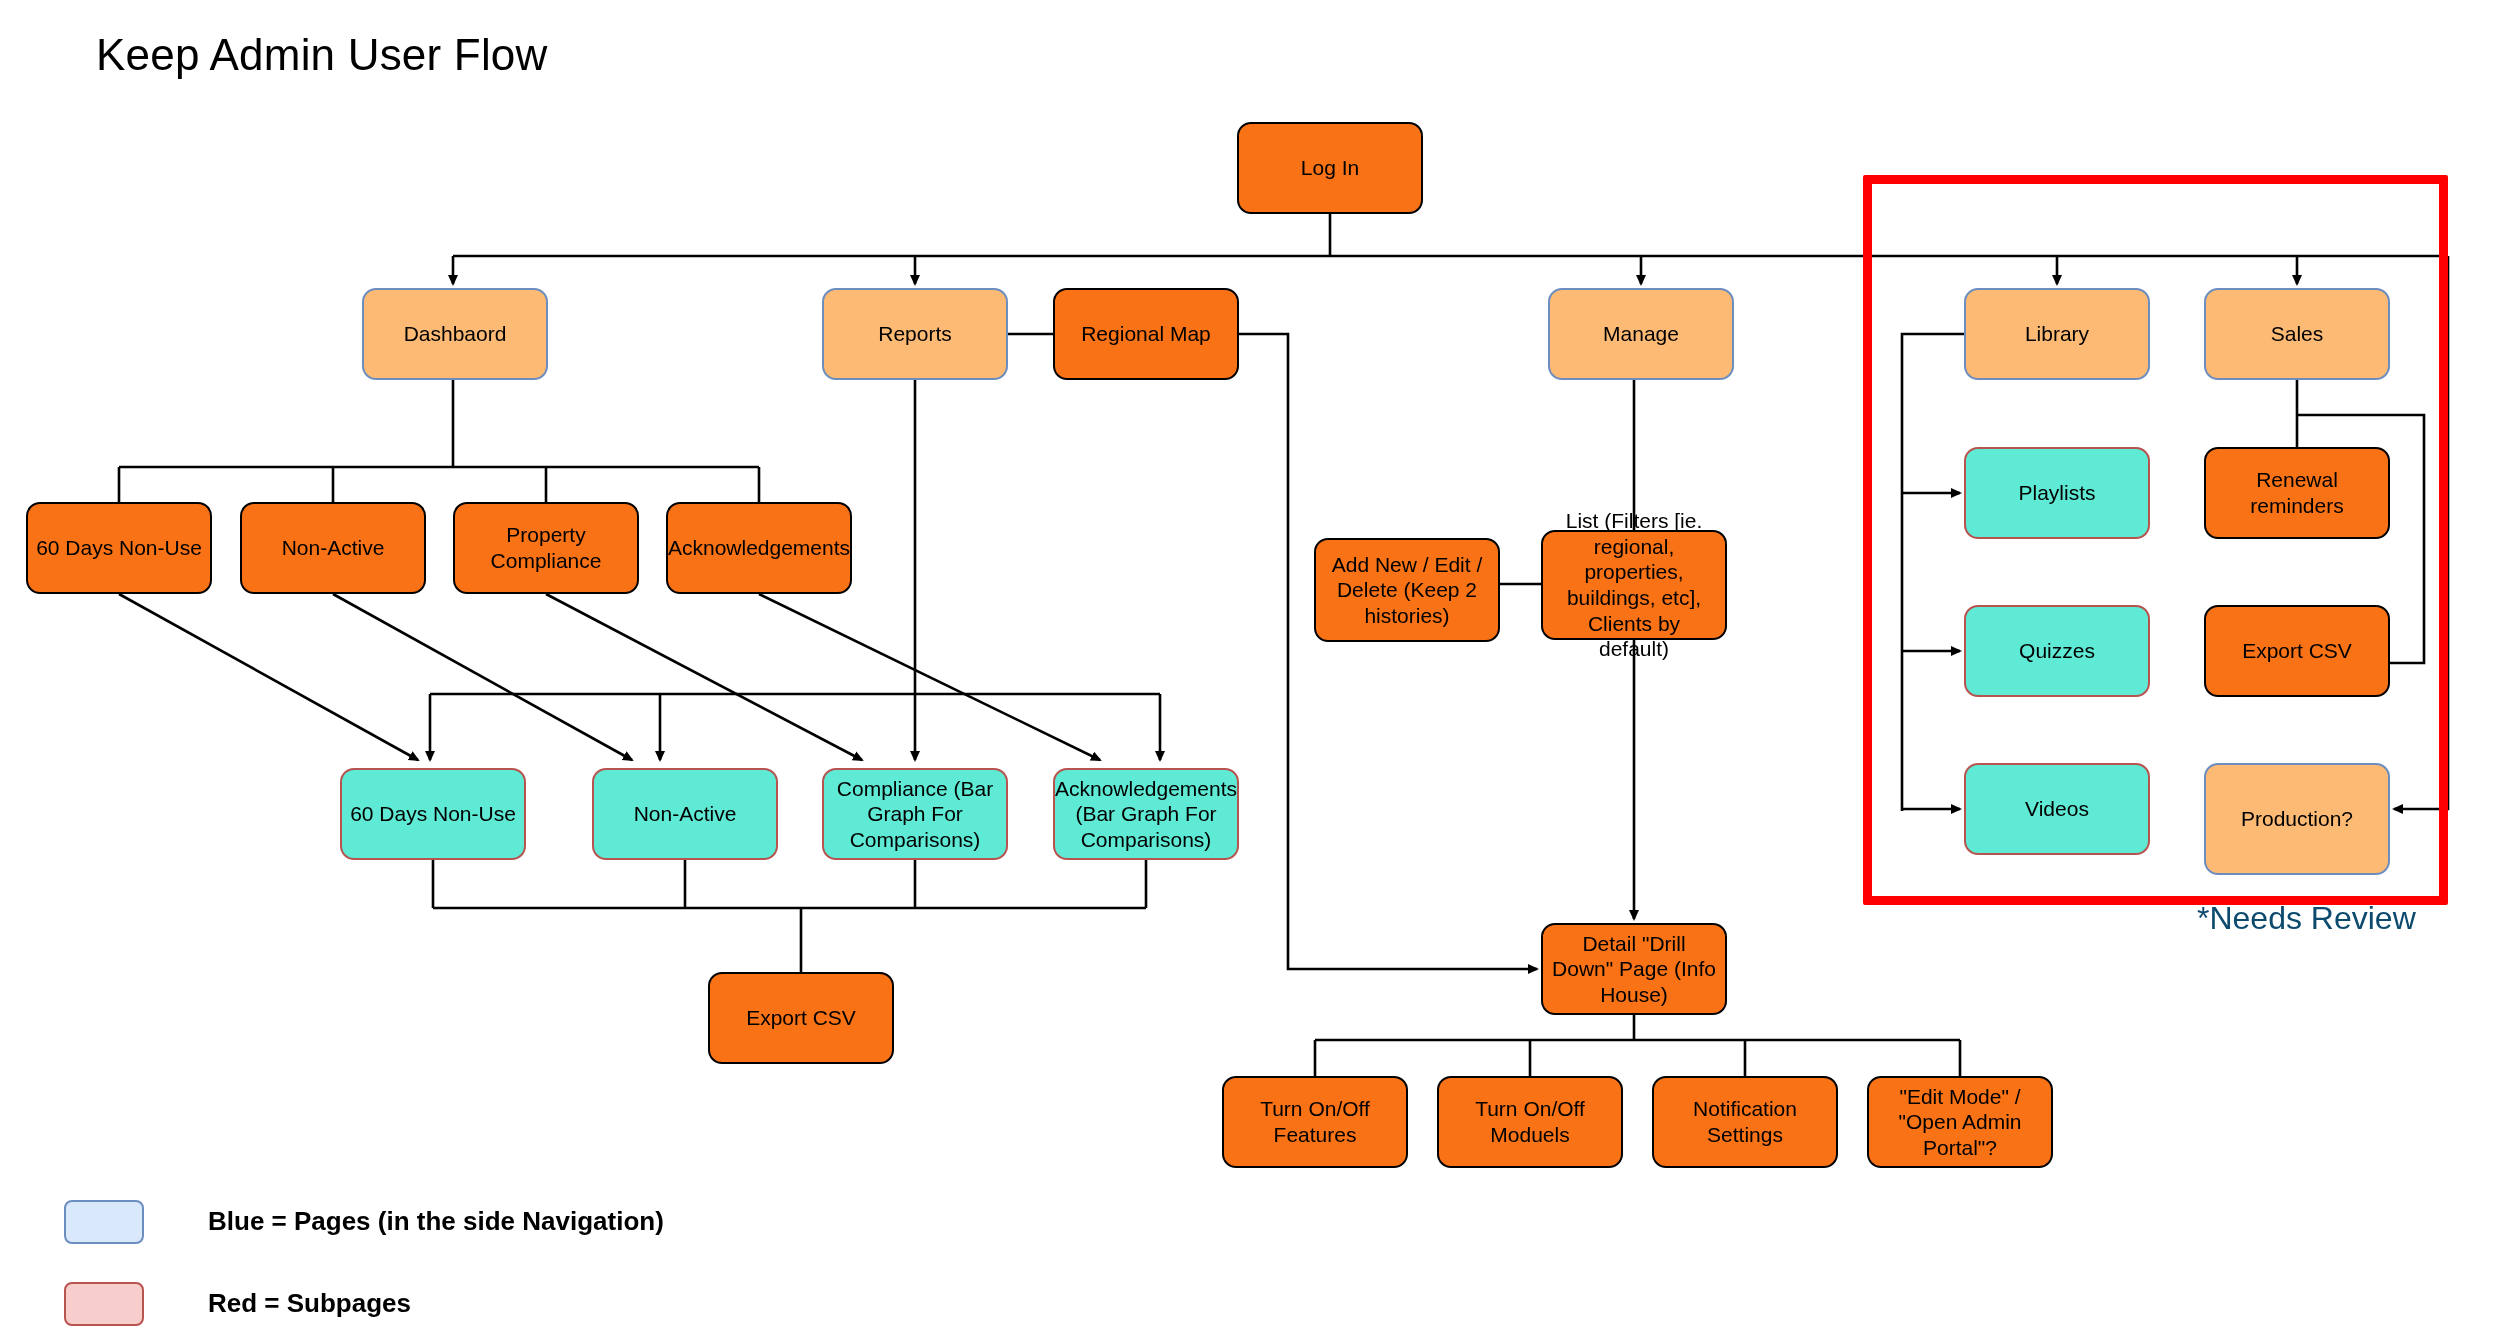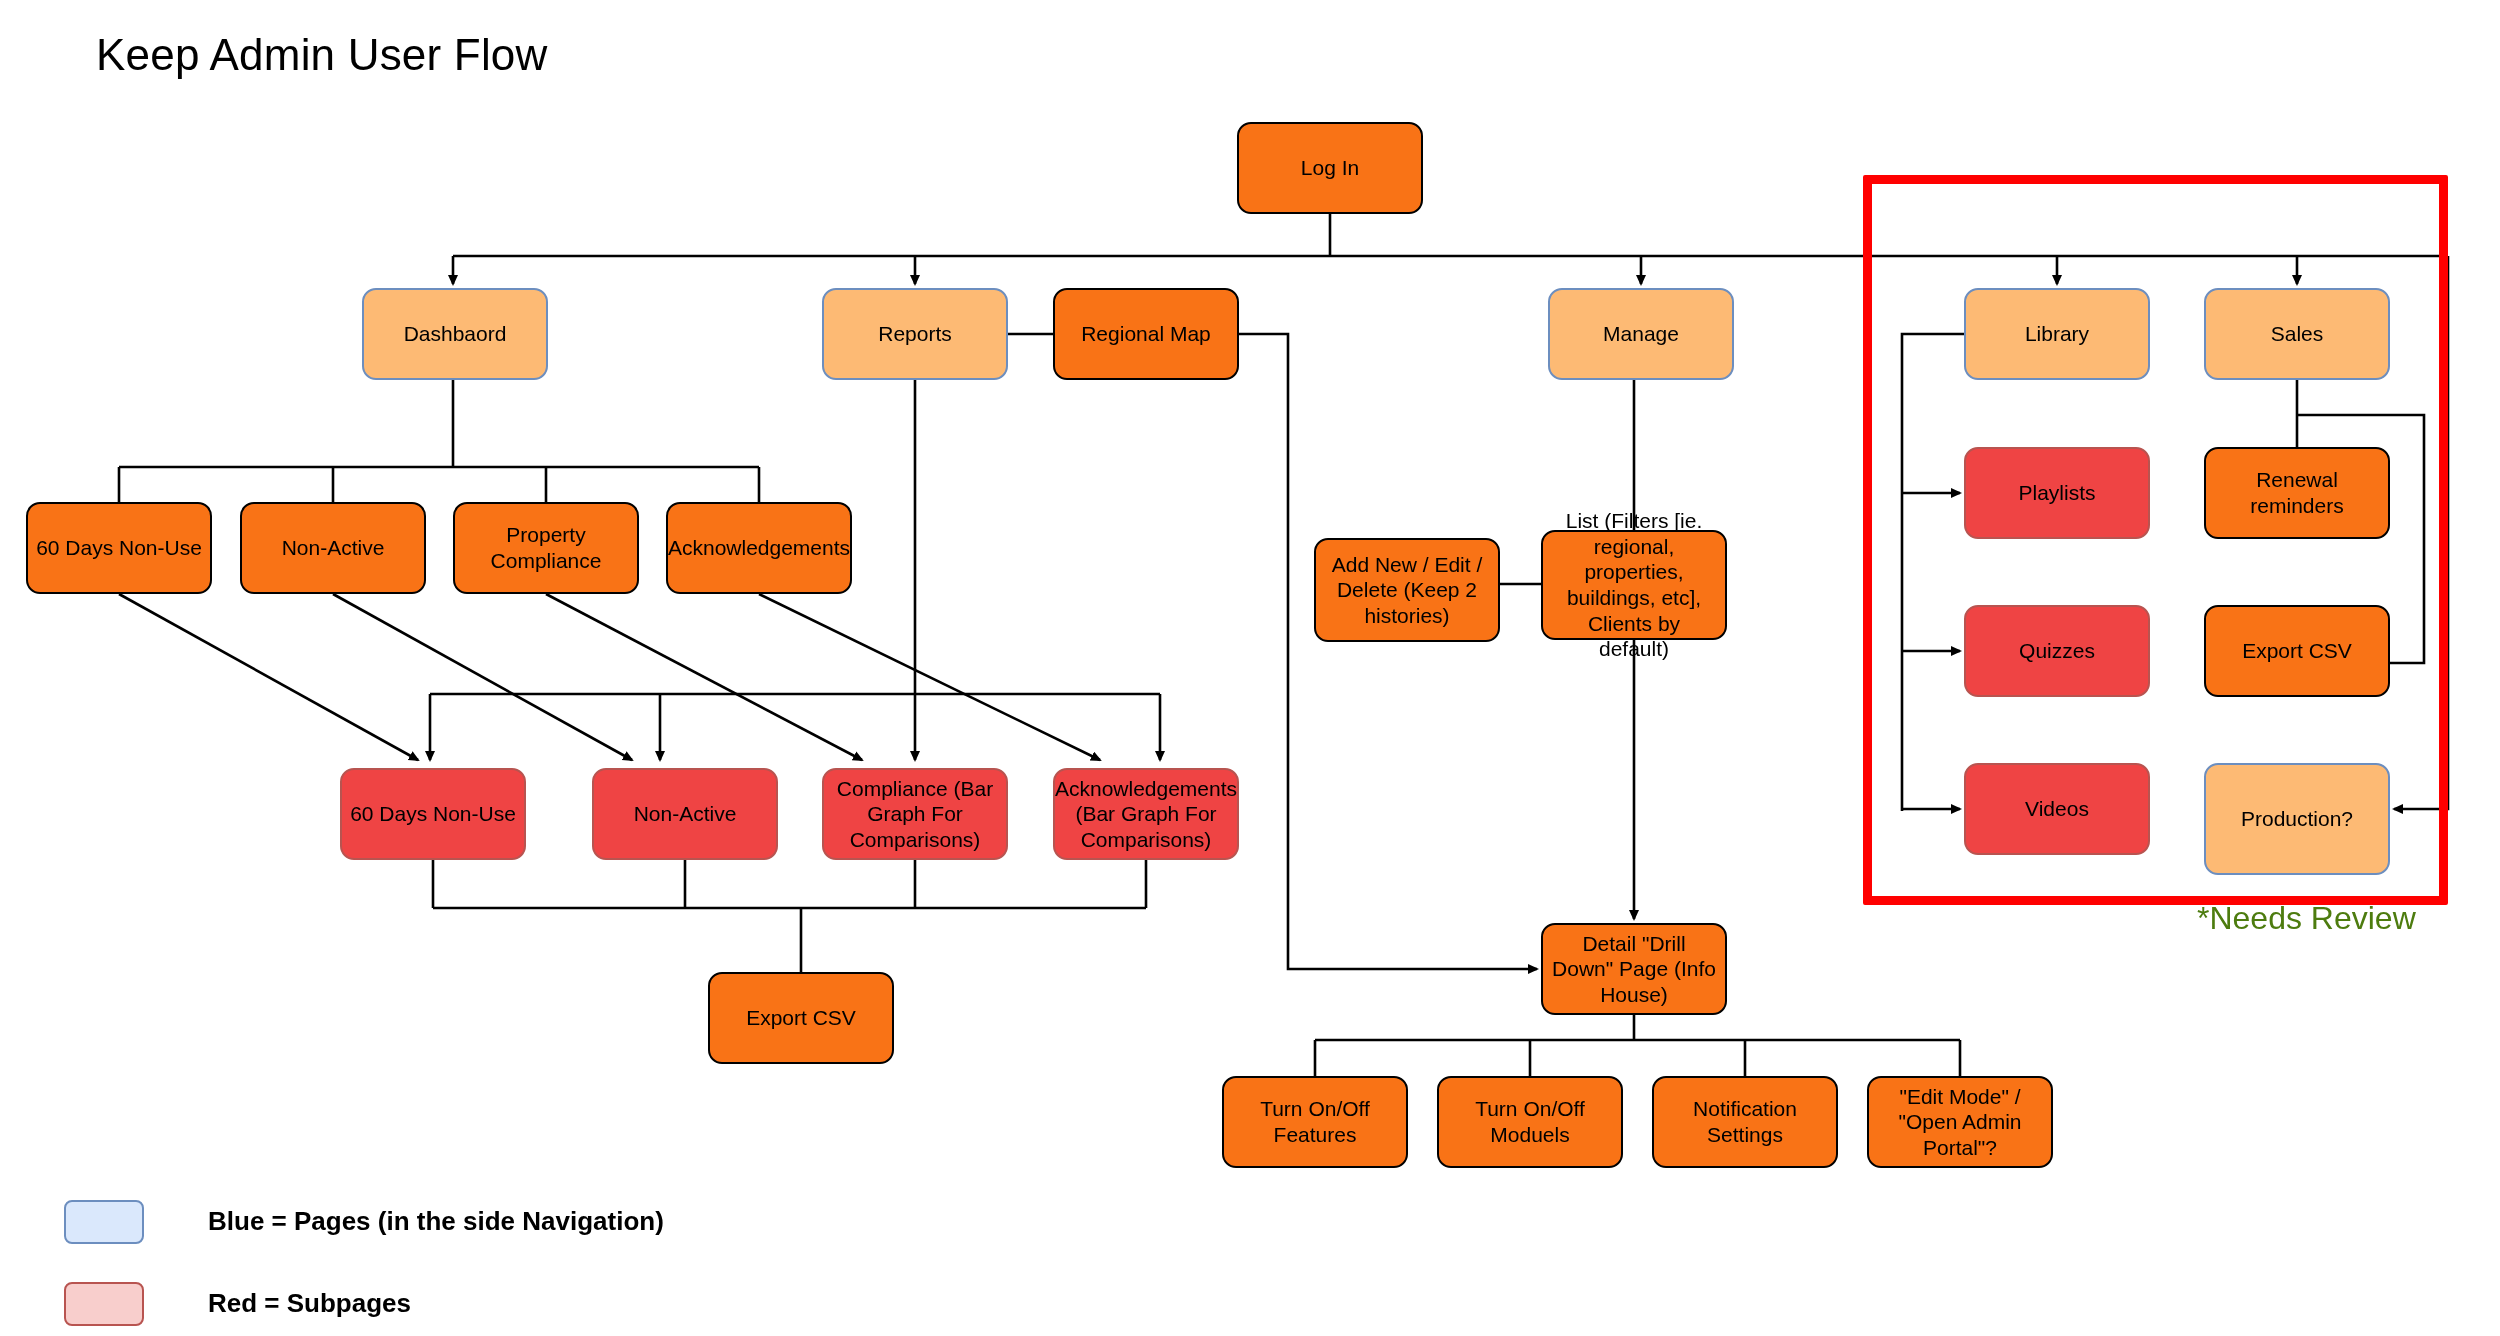--- a/index.html
+++ b/index.html
@@ -4,21 +4,21 @@
 <style>
   html,body{margin:0;padding:0;background:#ffffff;}
   body{width:2500px;height:1336px;position:relative;overflow:hidden;
        font-family:"Liberation Sans","DejaVu Sans",sans-serif;color:#000;}
   #stage{position:absolute;left:0;top:0;width:2500px;height:1336px;}
   svg#wires{position:absolute;left:0;top:0;width:2500px;height:1336px;pointer-events:none;}
   .node{position:absolute;box-sizing:border-box;border:2px solid #000;border-radius:14px;
         display:flex;align-items:center;justify-content:center;text-align:center;
         font-size:21px;line-height:1.22;padding:4px 8px;background:#f97316;}
   .node.blue{background:#fdba74;border-color:#6c8ebf;}
-  .node.red{background:#ef4444;border-color:#b85450;}
+  .node.red{background:#5eead4;border-color:#b85450;}
   #title{position:absolute;left:96px;top:30px;font-size:44px;letter-spacing:.2px;}
   #review-frame{position:absolute;left:1863px;top:175px;width:585px;height:730px;
         border:9px solid #ff0000;box-sizing:border-box;border-radius:2px;background:transparent;}
   #review-label{position:absolute;left:2197px;top:900px;font-size:32px;color:#e8201a;white-space:nowrap;}
   .legend-swatch{position:absolute;width:80px;height:44px;border-radius:8px;box-sizing:border-box;}
   .legend-text{position:absolute;font-size:26px;white-space:nowrap;font-weight:bold;}
 </style>
 </head>
 <body>
 
@@ -93,21 +93,21 @@
 
       <path d="M2297,380 L2297,447"></path>
 
       <path d="M2297,415 L2424,415 L2424,663 L2390,663"></path>
 
       <path d="M2448,256 L2448,809 L2394,809" marker-end="url(#arw)"></path>
     </g>
   </svg>
 
   <div id="review-frame" style="border-color: rgb(255, 0, 0);"></div>
-  <div id="review-label" style="color: #4d7c0f;">*Needs Review</div>
+  <div id="review-label" style="color: #0c4a6e;">*Needs Review</div>
 
   <div id="nodes-layer">
       <div class="node" style="left: 1237px; top: 122px; width: 186px; height: 92px;">
         <span>Log In</span>
       </div>
       <div class="node blue" style="left: 362px; top: 288px; width: 186px; height: 92px;">
         <span>Dashbaord</span>
       </div>
       <div class="node blue" style="left: 822px; top: 288px; width: 186px; height: 92px;">
         <span>Reports</span>

